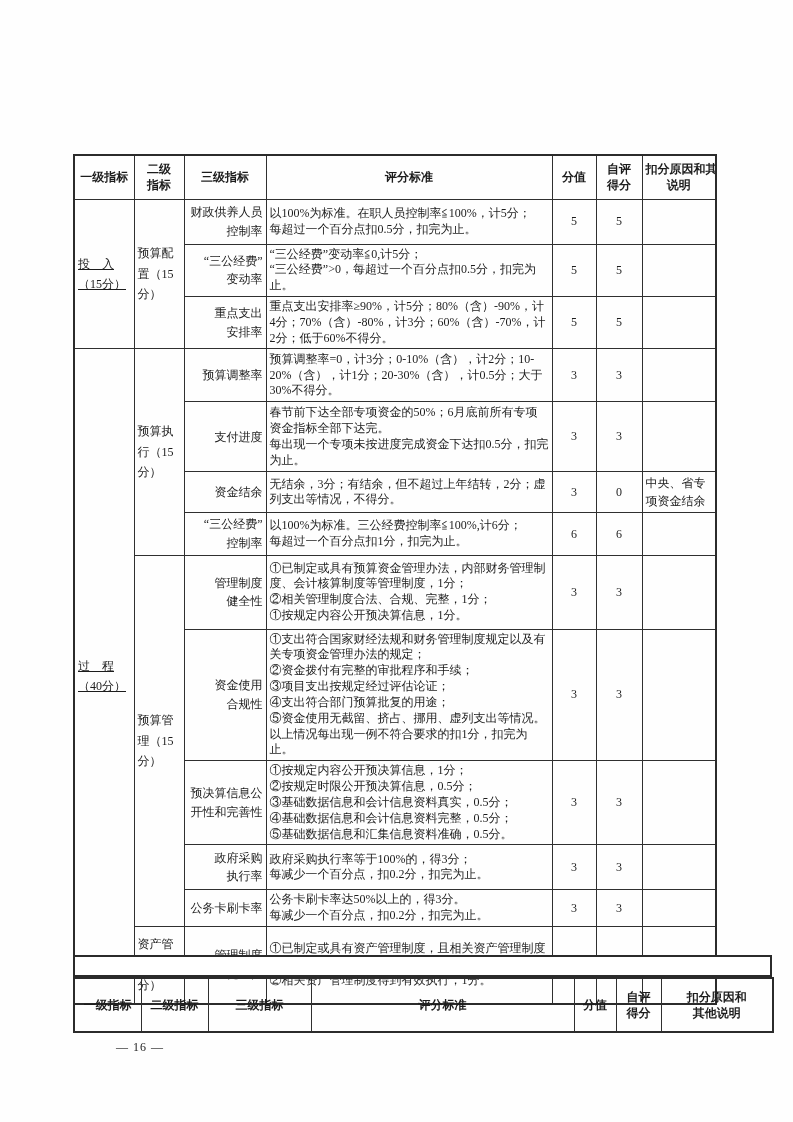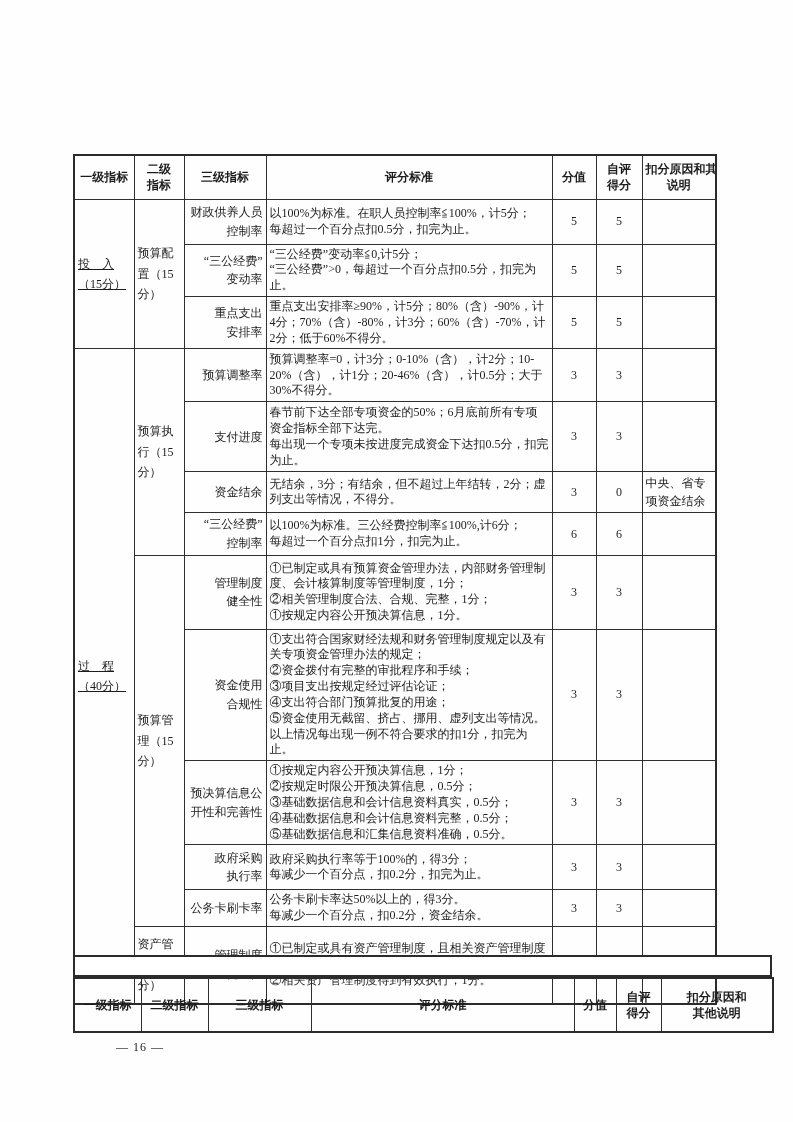--- a/index.html
+++ b/index.html
@@ -122,21 +122,21 @@
           <td class="crit">重点支出安排率≥90%，计5分；80%（含）-90%，计4分；70%（含）-80%，计3分；60%（含）-70%，计2分；低于60%不得分。</td>
           <td class="num">5</td>
           <td class="num">5</td>
           <td class="rmk"></td>
         </tr>
         <tr style="height: 53px;">
           <td class="lv1" rowspan="10">过　程
 （40分）</td>
           <td class="lv2" rowspan="4">预算执行（15分）</td>
           <td class="lv3">预算调整率</td>
-          <td class="crit">预算调整率=0，计3分；0-10%（含），计2分；10-20%（含），计1分；20-46%（含），计0.5分；大于30%不得分。</td>
+          <td class="crit">预算调整率=0，计3分；0-10%（含），计2分；10-20%（含），计1分；20-30%（含），计0.5分；大于30%不得分。</td>
           <td class="num">3</td>
           <td class="num">3</td>
           <td class="rmk"></td>
         </tr>
         <tr style="height: 70px;">
           <td class="lv3">支付进度</td>
           <td class="crit">春节前下达全部专项资金的50%；6月底前所有专项资金指标全部下达完。
 每出现一个专项未按进度完成资金下达扣0.5分，扣完为止。</td>
           <td class="num">3</td>
           <td class="num">3</td>
@@ -199,21 +199,21 @@
 执行率</td>
           <td class="crit">政府采购执行率等于100%的，得3分；
 每减少一个百分点，扣0.2分，扣完为止。</td>
           <td class="num">3</td>
           <td class="num">3</td>
           <td class="rmk"></td>
         </tr>
         <tr style="height: 36px; margin-top: 24px;">
           <td class="lv3">公务卡刷卡率</td>
           <td class="crit">公务卡刷卡率达50%以上的，得3分。
-每减少一个百分点，扣0.2分，资金结余。</td>
+每减少一个百分点，扣0.2分，扣完为止。</td>
           <td class="num">3</td>
           <td class="num">3</td>
           <td class="rmk"></td>
         </tr>
         <tr style="height: 77px;">
           <td class="lv2" rowspan="1">资产管理（10分）</td>
           <td class="lv3">管理制度
 健全性</td>
           <td class="crit">①已制定或具有资产管理制度，且相关资产管理制度合法、合规、完整，2分；
 ②相关资产管理制度得到有效执行，1分。</td>

